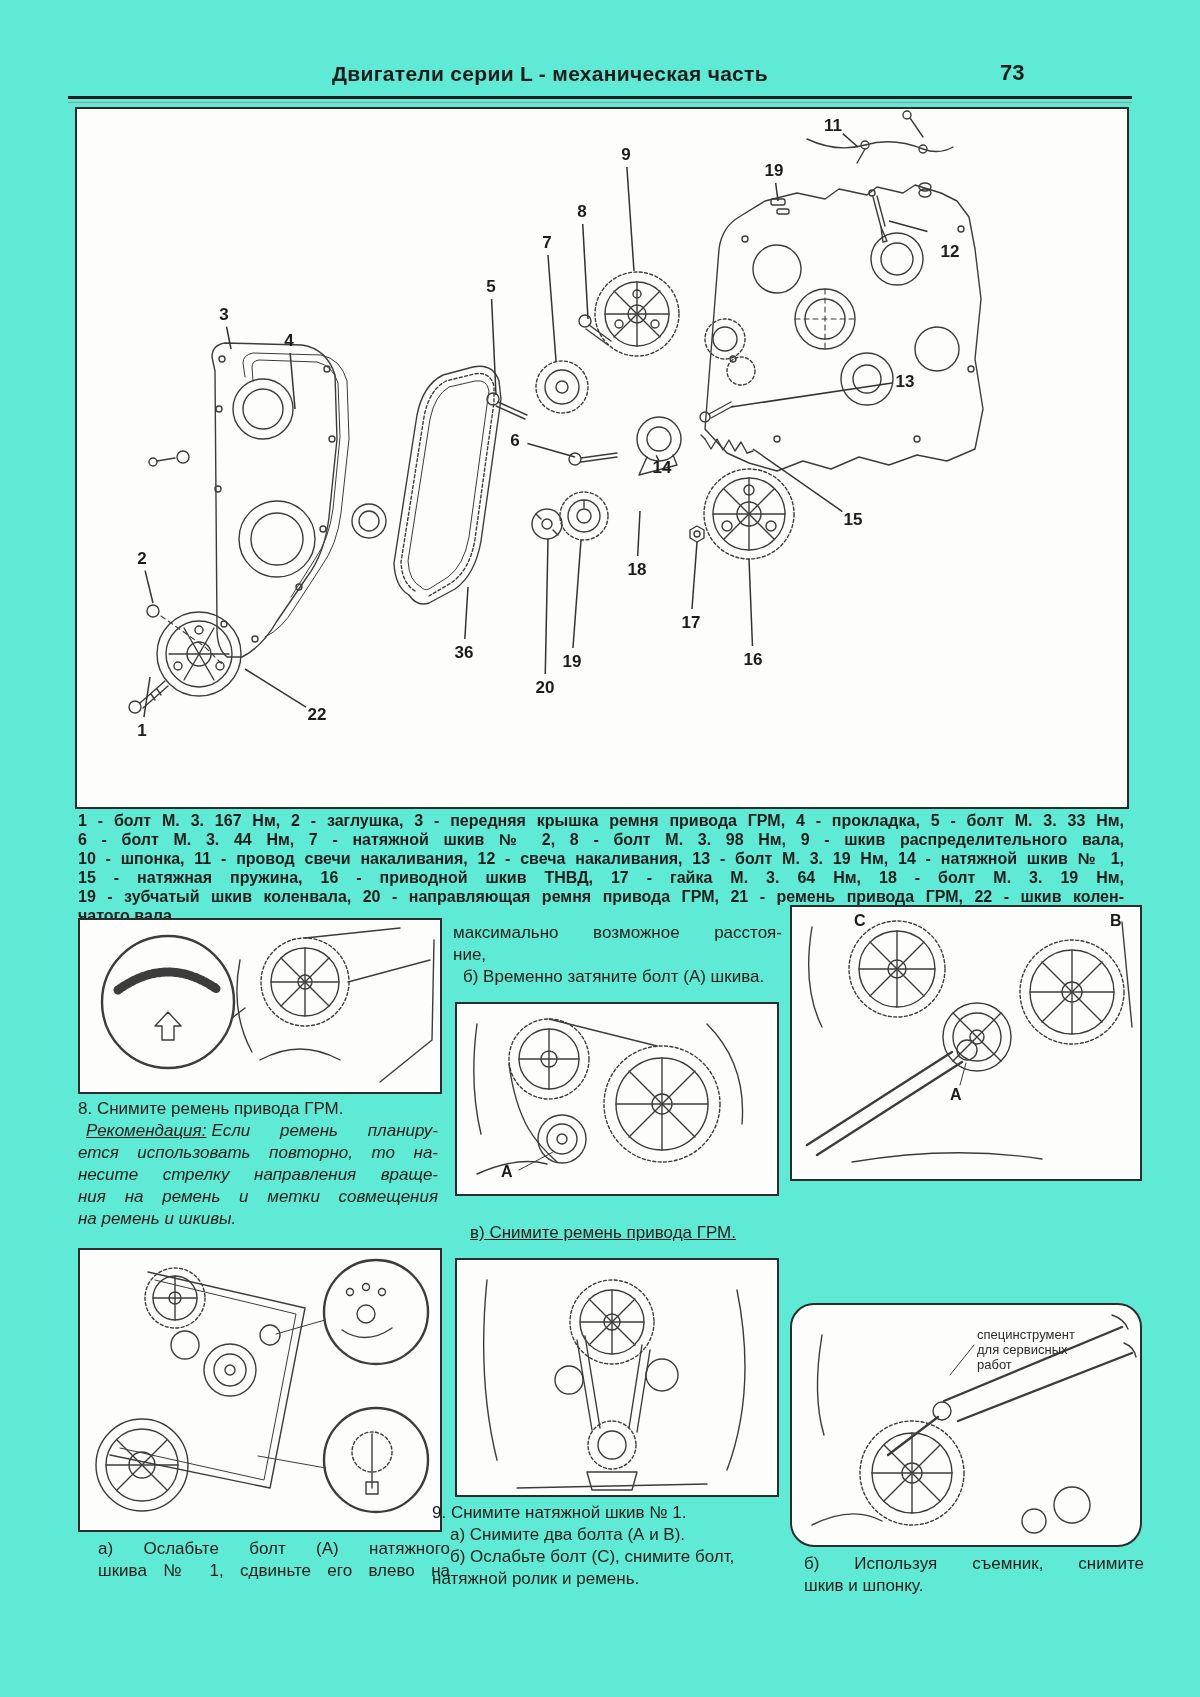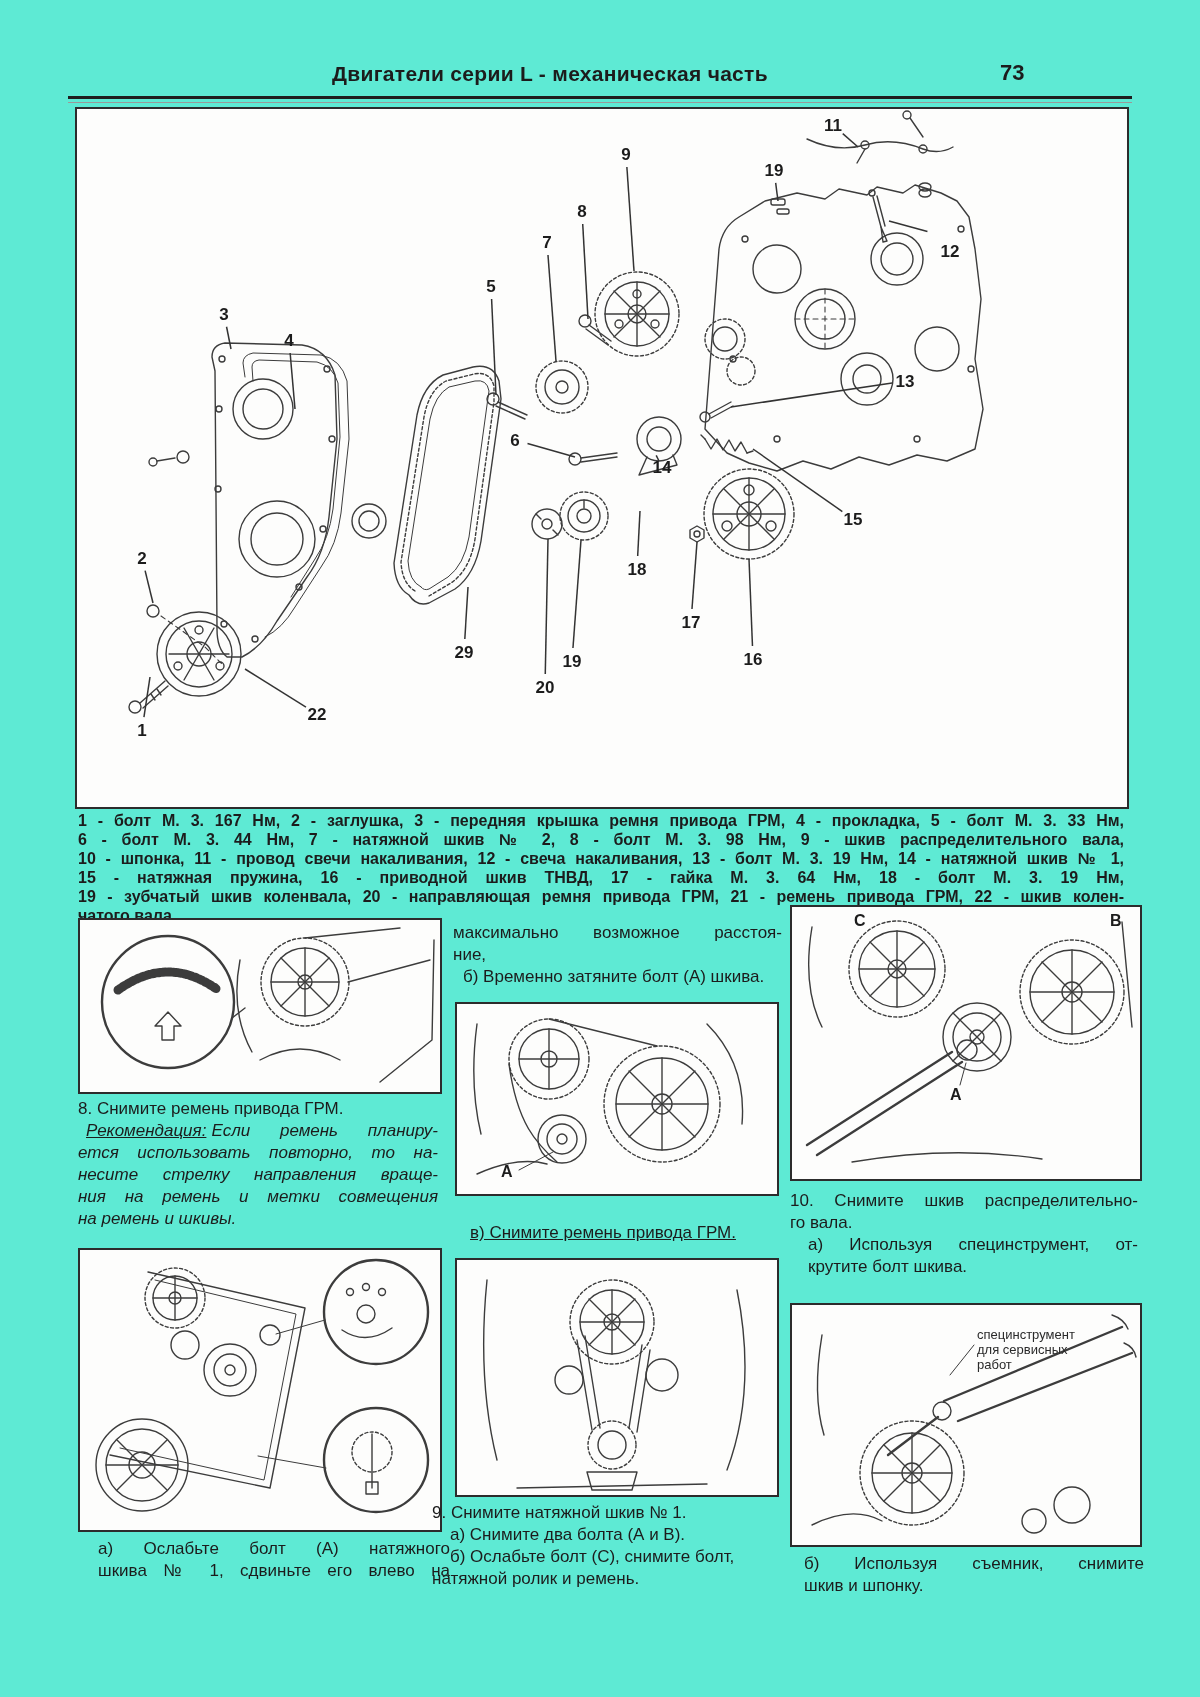--- a/index.html
+++ b/index.html
@@ -242,21 +242,21 @@
         <div class="callout" style="left: 756px; top: 16px;">11</div>
         <div class="callout" style="left: 863px; top: 142px; margin-left: 10px;">12</div>
         <div class="callout" style="left: 828px; top: 272px;">13</div>
         <div class="callout" style="left: 585px; top: 358px;">14</div>
         <div class="callout" style="left: 776px; top: 410px;">15</div>
         <div class="callout" style="left: 676px; top: 550px;">16</div>
         <div class="callout" style="left: 614px; top: 513px;">17</div>
         <div class="callout" style="left: 560px; top: 460px;">18</div>
         <div class="callout" style="left: 495px; top: 552px;">19</div>
         <div class="callout" style="left: 468px; top: 578px;">20</div>
-        <div class="callout" style="left: 387px; top: 543px;">29</div>
+        <div class="callout" style="left: 387px; top: 543px;">36</div>
         <div class="callout" style="left: 240px; top: 605px;">22</div>
       </div>
   </div>
 
   <div class="parts-list">
     <div class="pl-line just">1 - болт М. 3. 167 Нм, 2 - заглушка, 3 - передняя крышка ремня привода ГРМ, 4 - прокладка, 5 - болт М. 3. 33 Нм,</div>
     <div class="pl-line just">6 - болт М. 3. 44 Нм, 7 - натяжной шкив № 2, 8 - болт М. 3. 98 Нм, 9 - шкив распределительного вала,</div>
     <div class="pl-line just">10 - шпонка, 11 - провод свечи накаливания, 12 - свеча накаливания, 13 - болт М. 3. 19 Нм, 14 - натяжной шкив № 1,</div>
     <div class="pl-line just">15 - натяжная пружина, 16 - приводной шкив ТНВД, 17 - гайка М. 3. 64 Нм, 18 - болт М. 3. 19 Нм,</div>
     <div class="pl-line just">19 - зубчатый шкив коленвала, 20 - направляющая ремня привода ГРМ, 21 - ремень привода ГРМ, 22 - шкив колен-</div>
@@ -415,28 +415,22 @@
         <path class="thick" d="M25,248 L170,155"></path>
       <circle cx="175" cy="143" r="10"></circle>
       <path d="M20,20 Q10,80 30,120 M330,15 L340,120 M60,255 Q160,238 250,252"></path>
       <line class="thin" x1="168" y1="178" x2="174" y2="156"></line>
     </svg>
     <span class="fig-letter" style="left:62px;top:6px;">С</span>
     <span class="fig-letter" style="left:318px;top:6px;">В</span>
     <span class="fig-letter" style="left:158px;top:180px;">А</span>
   </div>
 
-  <div class="txt" style="left:790px;top:1190px;width:348px;">
-    <div class="ln just">10. Снимите шкив распределительно-</div>
-    <div>го вала.</div>
-    <div class="ln just ind">а) Используя специнструмент, от-</div>
-    <div class="ind">крутите болт шкива.</div>
-  </div>
-
-  <div class="fig-box" style="left:790px;top:1303px;width:348px;height:240px;">
+
+  <div class="fig-box" style="left:790px;top:1303px;width:348px;height:240px;border-radius:24px;">
     <svg class="art" viewBox="0 0 348 240">
       <path class="thick" d="M330,22 L152,96"></path>
         <path class="thick" d="M340,48 L166,116"></path>
       <circle cx="150" cy="106" r="9"></circle>
         <path class="thick" d="M146,112 L96,150"></path>
       <path d="M320,10 Q332,14 336,24 M332,38 Q342,42 344,52"></path>
       <circle class="teeth" cx="120" cy="168" r="52"></circle>
         <circle cx="120" cy="168" r="40"></circle>
         <circle cx="120" cy="168" r="10"></circle>
       <line x1="80" y1="168" x2="160" y2="168"></line>

